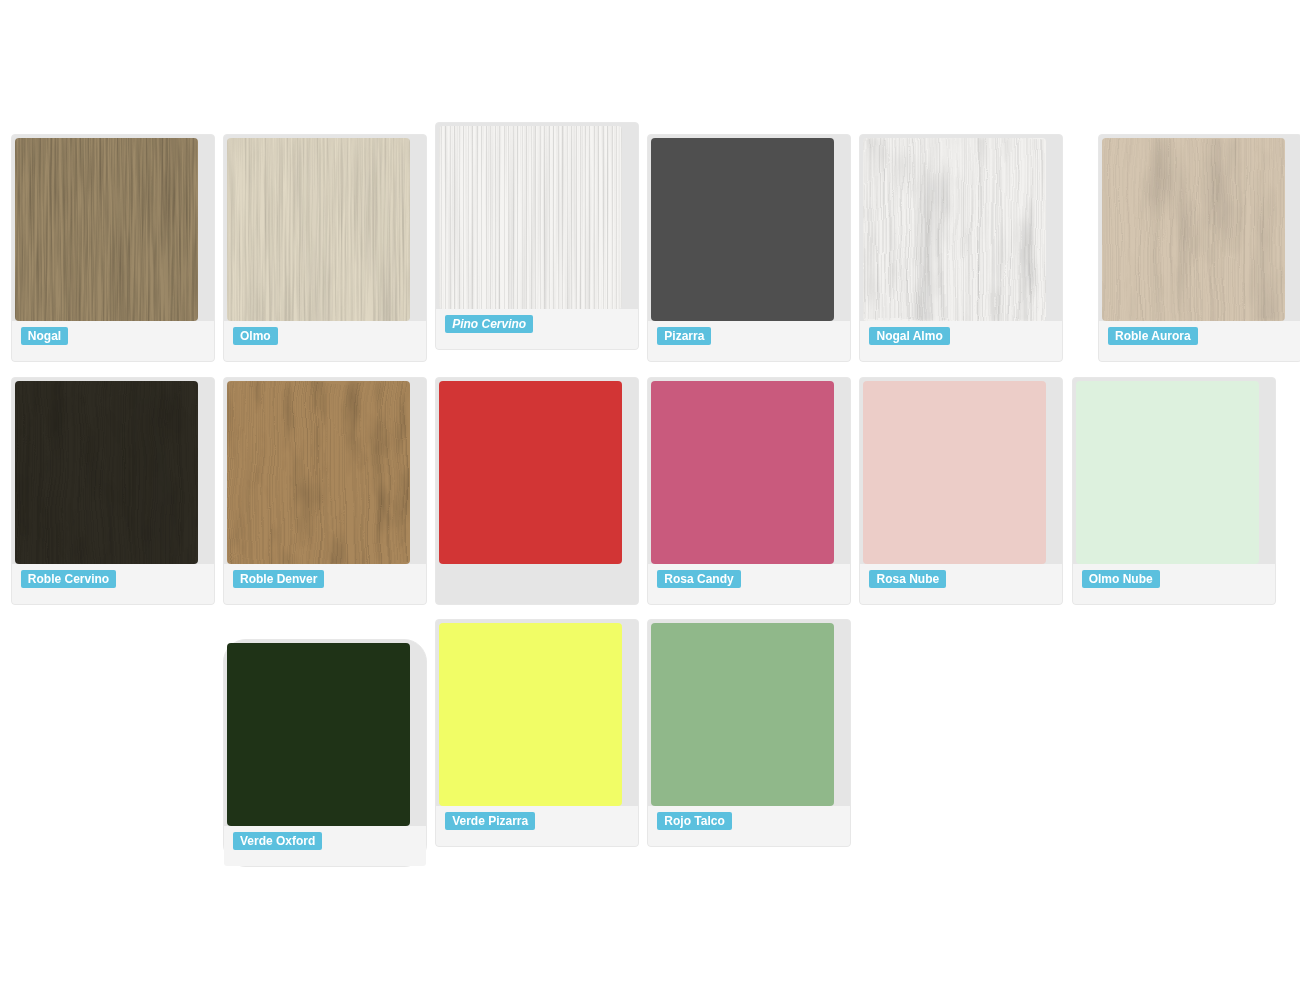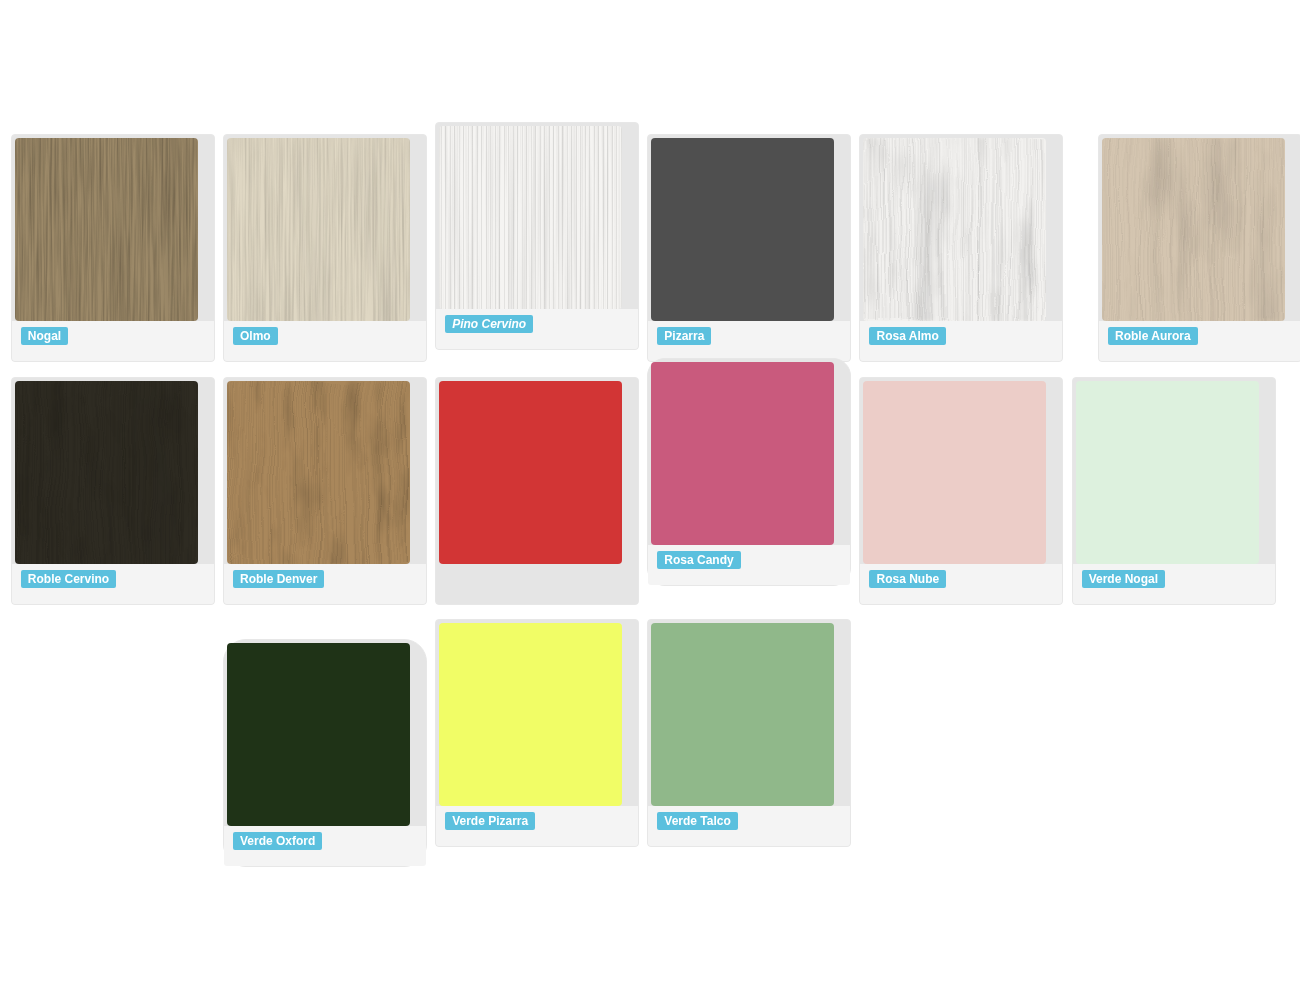--- a/index.html
+++ b/index.html
@@ -143,21 +143,21 @@
                 <feColorMatrix in="n" type="matrix" values="0 0 0 0 0  0 0 0 0 0  0 0 0 0 0  1 0 0 0 -0.4"></feColorMatrix>
               </filter>
             </defs>
             <rect width="183" height="183" fill="#7e7d77" filter="url(#tex4_0)" opacity="0.32"></rect>
             <rect width="183" height="183" fill="#5f5e58" filter="url(#tex4_1)" opacity="0.26"></rect>
             <rect width="183" height="183" fill="#76756f" filter="url(#tex4_2)" opacity="0.2"></rect>
           </svg>
         </div>
       </div>
     <div class="caption">
-      <span class="badge">Rosa Almo</span>
+      <span class="badge">Nogal Almo</span>
     </div>
   </div>
   <div class="card" style="left:1098px;top:134px;">
     <div class="swatch" style="background: rgb(212, 197, 176);">
         <div class="texlayer">
           <svg width="183" height="183" viewBox="0 0 183 183">
             <defs>
               <filter id="tex5_0" x="0" y="0" width="183" height="183" filterUnits="userSpaceOnUse" color-interpolation-filters="sRGB">
                 <feTurbulence type="fractalNoise" baseFrequency="0.040 0.008" numOctaves="4" seed="33" result="n"></feTurbulence>
                 <feColorMatrix in="n" type="matrix" values="0 0 0 0 0  0 0 0 0 0  0 0 0 0 0  1 0 0 0 -0.5"></feColorMatrix>
@@ -239,49 +239,49 @@
           </svg>
         </div>
       </div>
     <div class="caption">
       <span class="badge">Roble Denver</span>
     </div>
   </div>
   <div class="card" style="left:435.17px;top:377px;">
     <div class="swatch" style="background: rgb(210, 53, 53);"></div>
   </div>
-  <div class="card" style="left:647.33px;top:358px;border-radius:18px;">
+  <div class="card" style="left:647.33px;top:377px;">
     <div class="swatch" style="background: rgb(201, 90, 125);"></div>
     <div class="caption">
       <span class="badge">Rosa Candy</span>
     </div>
   </div>
   <div class="card" style="left:859.49px;top:377px;">
     <div class="swatch" style="background: rgb(236, 205, 200);"></div>
     <div class="caption">
       <span class="badge">Rosa Nube</span>
     </div>
   </div>
   <div class="card" style="left:1071.65px;top:377px;">
     <div class="swatch" style="background: rgb(221, 241, 222);"></div>
     <div class="caption">
-      <span class="badge">Verde Nogal</span>
+      <span class="badge">Olmo Nube</span>
     </div>
   </div>
   <div class="card" style="left:223.01px;top:639px;border-radius:23px;">
     <div class="swatch" style="background: rgb(31, 51, 23);"></div>
     <div class="caption">
       <span class="badge">Verde Oxford</span>
     </div>
   </div>
   <div class="card" style="left:435.17px;top:619px;">
     <div class="swatch" style="background: rgb(241, 253, 102);"></div>
     <div class="caption">
       <span class="badge">Verde Pizarra</span>
     </div>
   </div>
   <div class="card" style="left:647.33px;top:619px;">
     <div class="swatch" style="background: rgb(144, 184, 138);"></div>
     <div class="caption">
-      <span class="badge">Verde Talco</span>
+      <span class="badge">Rojo Talco</span>
     </div>
   </div>
   </div>
 
 </body></html>

